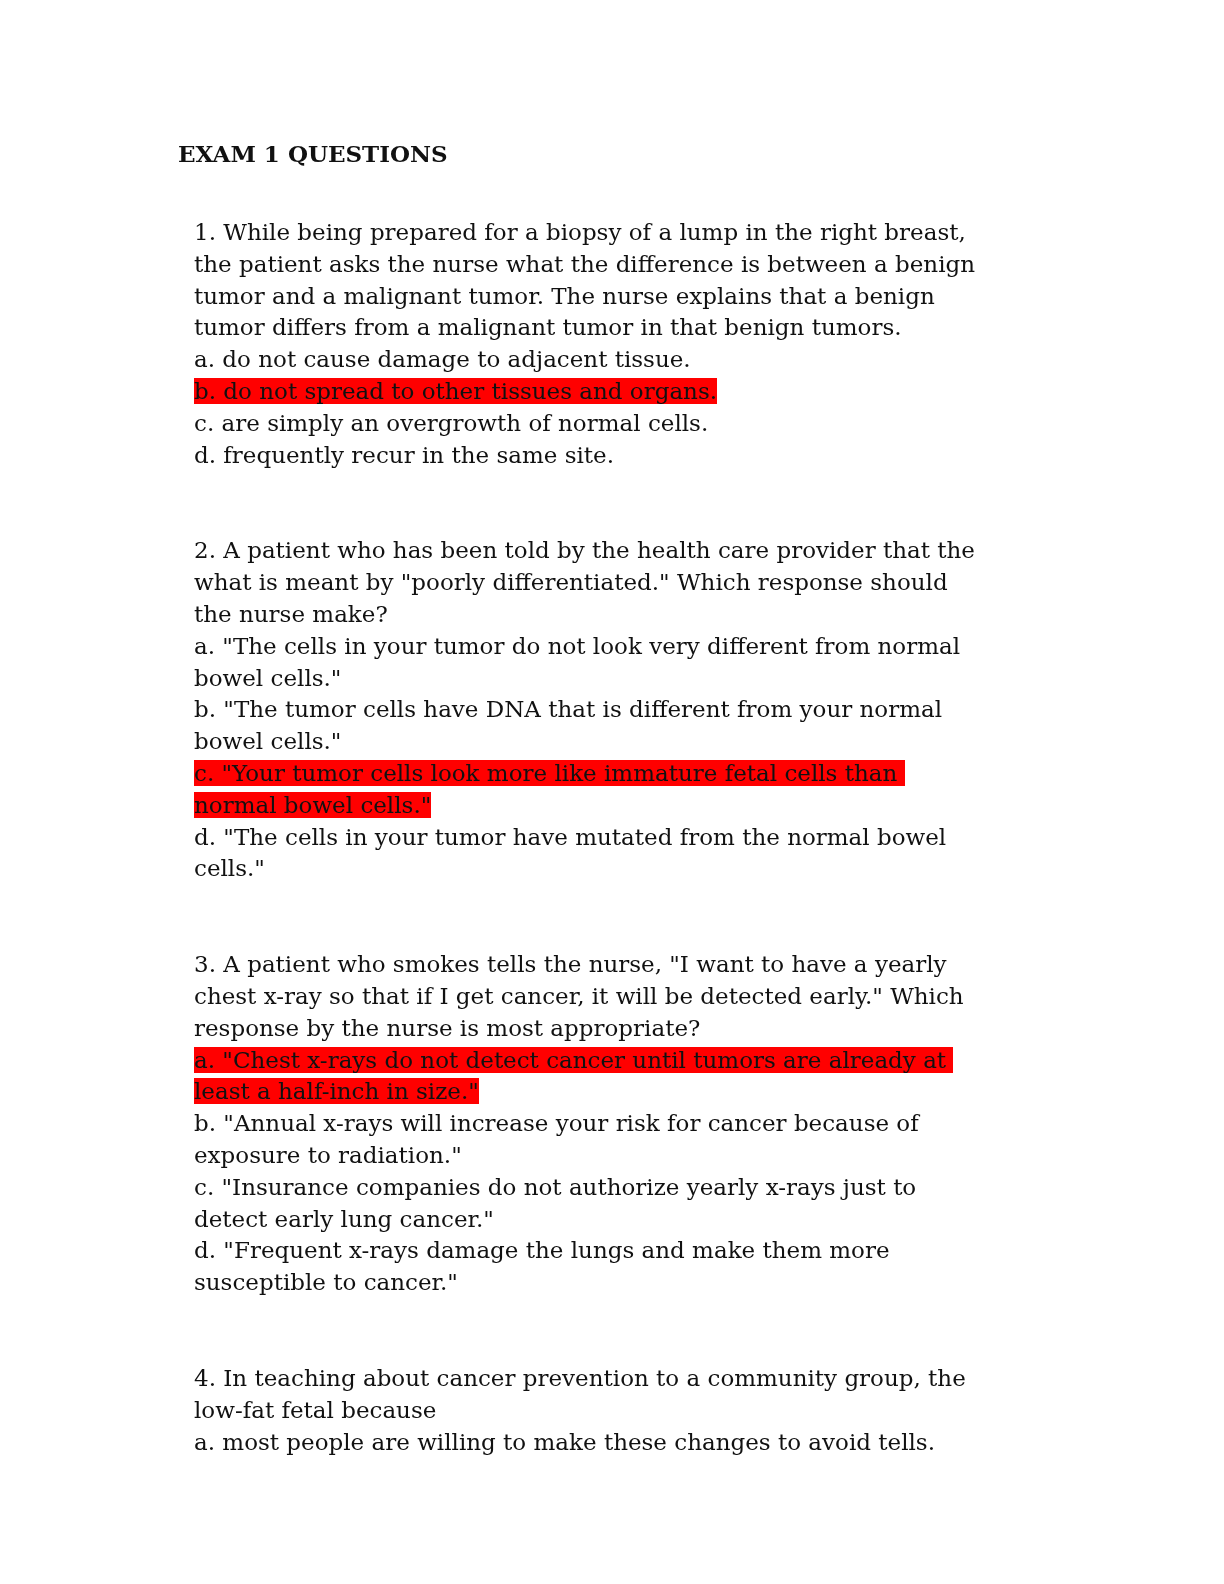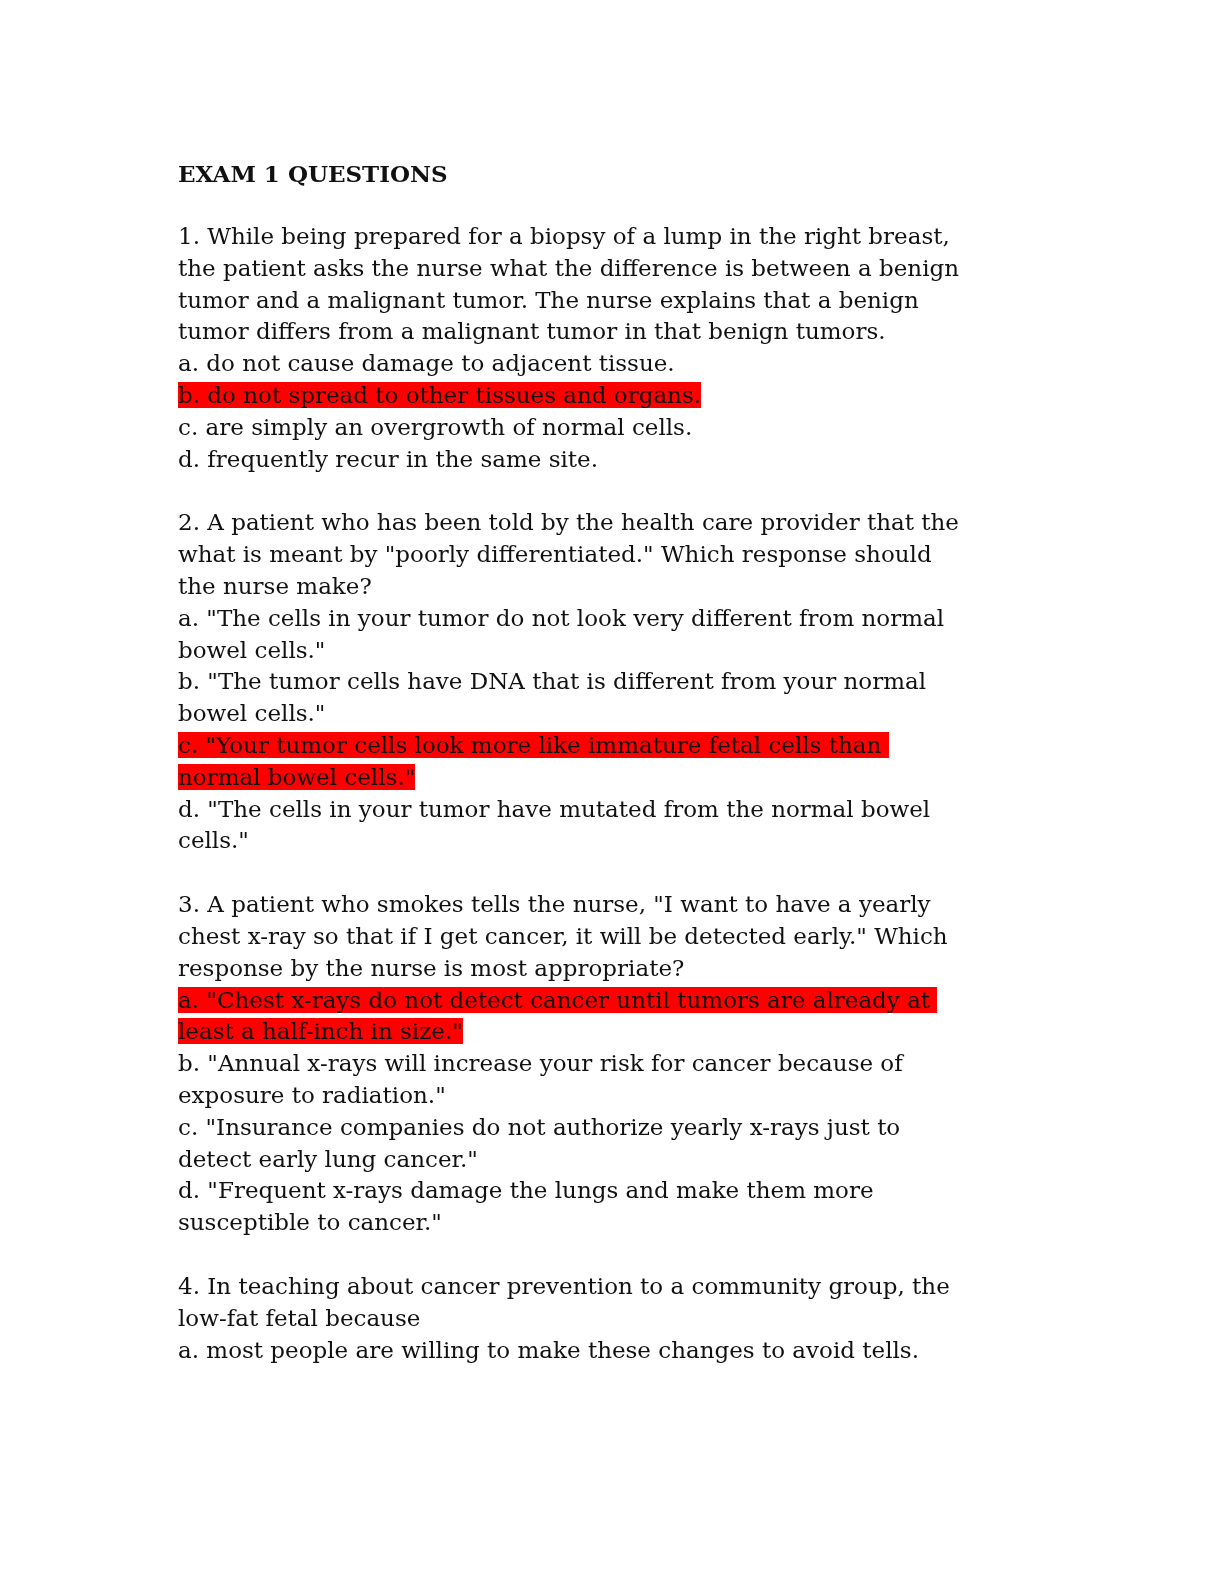--- a/index.html
+++ b/index.html
@@ -1,34 +1,34 @@
 <!DOCTYPE html>
 <html><head>
   <meta charset="utf-8">
   <style>
     html, body { margin: 0; padding: 0; background: #ffffff; }
     body { width: 1224px; height: 1584px; position: relative; overflow: hidden; }
     .page {
       position: absolute;
       left: 178px;
-      top: 157px;
+      top: 137px;
       width: 830px;
       font-family: "DejaVu Serif", serif;
       font-size: 23px;
       line-height: 31.8px;
       color: #111111;
     }
     .title {
       font-weight: bold;
       font-size: 23px;
       margin: 0;
       line-height: 34px;
     }
     .spacer { height: 30px; }
-    .qblock { margin: 0; }
+    .qblock { margin: 16px; }
     .qgap { height: 32px; }
     .line { display: block; white-space: pre; }
     .hl { background: #ff0000; }
   </style>
 </head>
 <body>
 
 <div class="page">
   <h1 class="title">EXAM 1 QUESTIONS</h1>
   <div class="spacer"></div>

